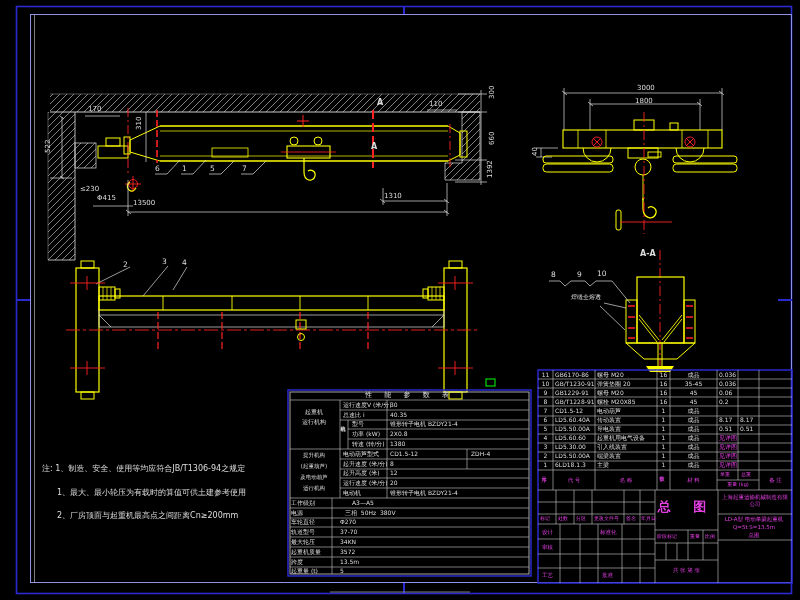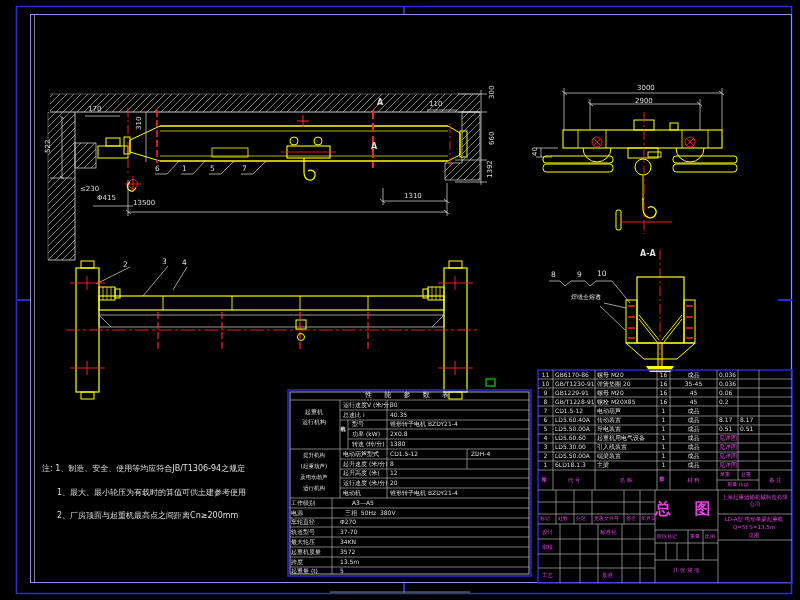--- a/index.html
+++ b/index.html
@@ -7,21 +7,21 @@
       font-family:"DejaVu Sans",sans-serif;}
 .page svg{position:absolute;left:0;top:0;}
 .t{position:absolute;color:#dedede;font-size:7px;line-height:1.1;white-space:pre;}
 .m{color:#e33fe3;}
 .b{font-weight:bold;}
 .c{text-align:center;}
 .v{transform-origin:0 0;transform:rotate(-90deg);}
 .vt{writing-mode:vertical-rl;text-orientation:upright;line-height:1;}
 .s5{font-size:5px;} .s55{font-size:5.5px;} .s6{font-size:6px;}
 .s75{font-size:7.5px;} .s8{font-size:8px;}
-.title-big{font-size:16px;letter-spacing:9px;font-weight:bold;}
+.title-big{font-size:13px;letter-spacing:9px;font-weight:bold;}
 .tbl-title{letter-spacing:5px;}
 </style>
 </head>
 <body>
 
 <div class="page">
 
 <svg width="800" height="600" viewBox="0 0 800 600">
   <defs>
     <pattern id="h" width="7" height="7" patternUnits="userSpaceOnUse">
@@ -330,31 +330,31 @@
 
 <span class="t v" style="left:45px;top:153px;">522</span>
 <span class="t" style="left:88px;top:106px;">170</span>
 <span class="t v" style="left:136px;top:130px;">310</span>
 <span class="t s8 b" style="left:377px;top:99px;">A</span>
 <span class="t s8 b" style="left:371px;top:143px;">A</span>
 <span class="t" style="left:429px;top:101px;">110</span>
 <span class="t v" style="left:489px;top:99px;">300</span>
 <span class="t v" style="left:489px;top:145px;">660</span>
 <span class="t v" style="left:487px;top:178px;">1392</span>
-<span class="t" style="left:404px;top:193px;">1310</span>
+<span class="t" style="left:384px;top:193px;">1310</span>
 <span class="t" style="left:133px;top:200px;">13500</span>
 <span class="t" style="left:97px;top:195px;">Φ415</span>
 <span class="t" style="left:80px;top:186px;">≤230</span>
 <span class="t s75" style="left:155px;top:165px;">6</span>
 <span class="t s75" style="left:182px;top:165px;">1</span>
 <span class="t s75" style="left:210px;top:165px;">5</span>
 <span class="t s75" style="left:242px;top:165px;">7</span>
 
 <span class="t" style="left:637px;top:85px;">3000</span>
-<span class="t" style="left:635px;top:98px;">2900</span>
+<span class="t" style="left:635px;top:98px;">1800</span>
 <span class="t v" style="left:532px;top:156px;">40</span>
 
 <span class="t s75" style="left:123px;top:261px;">2</span>
 <span class="t s75" style="left:162px;top:258px;">3</span>
 <span class="t s75" style="left:182px;top:259px;">4</span>
 
 <span class="t s8 b" style="left:640px;top:250px;">A-A</span>
 <span class="t s75" style="left:551px;top:271px;">8</span>
 <span class="t s75" style="left:577px;top:271px;">9</span>
 <span class="t s75" style="left:597px;top:270px;">10</span>

